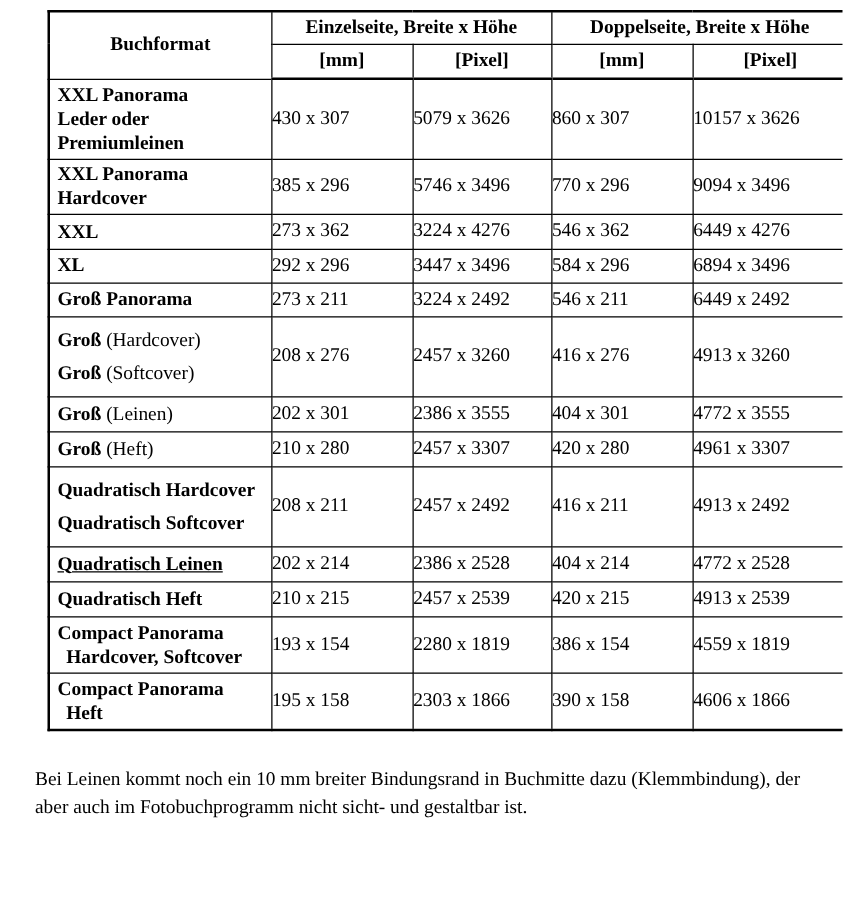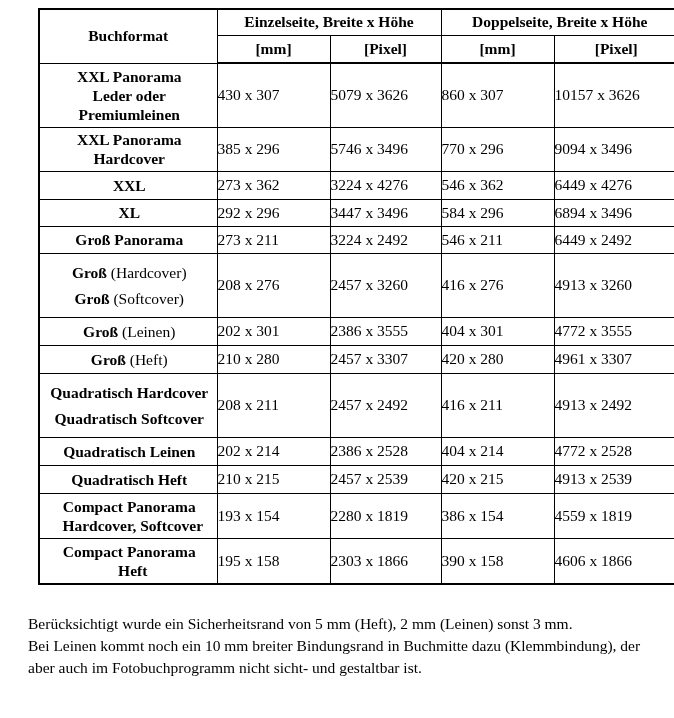--- a/index.html
+++ b/index.html
@@ -31,21 +31,21 @@
     font-weight: bold;
     font-size: 15.5px;
     text-align: center;
     vertical-align: middle;
   }
   th.h-group { height: 26px; }
   th.h-sub { height: 28px; }
   thead tr.sub-row th { border-bottom: 2px solid #000; }
   td.name-cell {
     vertical-align: middle;
-    text-align: center;
+    text-align: left;
     padding: 2px 4px 2px 6px;
     font-size: 15.5px;
     line-height: 19px;
   }
   td.value-cell {
     vertical-align: middle;
     text-align: left;
     font-size: 15.5px;
   }
   .seg-bold { font-weight: bold; }
@@ -172,21 +172,21 @@
           <td class="name-cell" style="height: 62px;">
             <div class="name-line"><span class="seg-bold">Quadratisch Hardcover</span></div>
             <div class="name-line"><span class="seg-bold">Quadratisch Softcover</span></div>
           </td>
           <td class="value-cell">208 x 211</td>
           <td class="value-cell">2457 x 2492</td>
           <td class="value-cell">416 x 211</td>
           <td class="value-cell">4913 x 2492</td>
         </tr>
         <tr>
-          <td class="name-cell" style="height: 28px;">
+          <td class="name-cell" style="height: 28px; text-decoration: underline;">
             <div class="name-line"><span class="seg-bold">Quadratisch Leinen</span></div>
           </td>
           <td class="value-cell">202 x 214</td>
           <td class="value-cell">2386 x 2528</td>
           <td class="value-cell">404 x 214</td>
           <td class="value-cell">4772 x 2528</td>
         </tr>
         <tr>
           <td class="name-cell" style="height: 28px;">
             <div class="name-line"><span class="seg-bold">Quadratisch Heft</span></div>
@@ -214,17 +214,16 @@
           <td class="value-cell">195 x 158</td>
           <td class="value-cell">2303 x 1866</td>
           <td class="value-cell">390 x 158</td>
           <td class="value-cell">4606 x 1866</td>
         </tr>
       </tbody>
   </table>
 
 
   <div class="notes">
-    <p class="note">Berücksichtigt wurde ein Sicherheitsrand von 5 mm (Heft), 2 mm (Leinen) sonst 3 mm.</p>
     <p class="note">Bei Leinen kommt noch ein 10 mm breiter Bindungsrand in Buchmitte dazu (Klemmbindung), der aber auch im Fotobuchprogramm nicht sicht- und gestaltbar ist.</p>
   </div>
 
 </div>
 
 </body></html>

